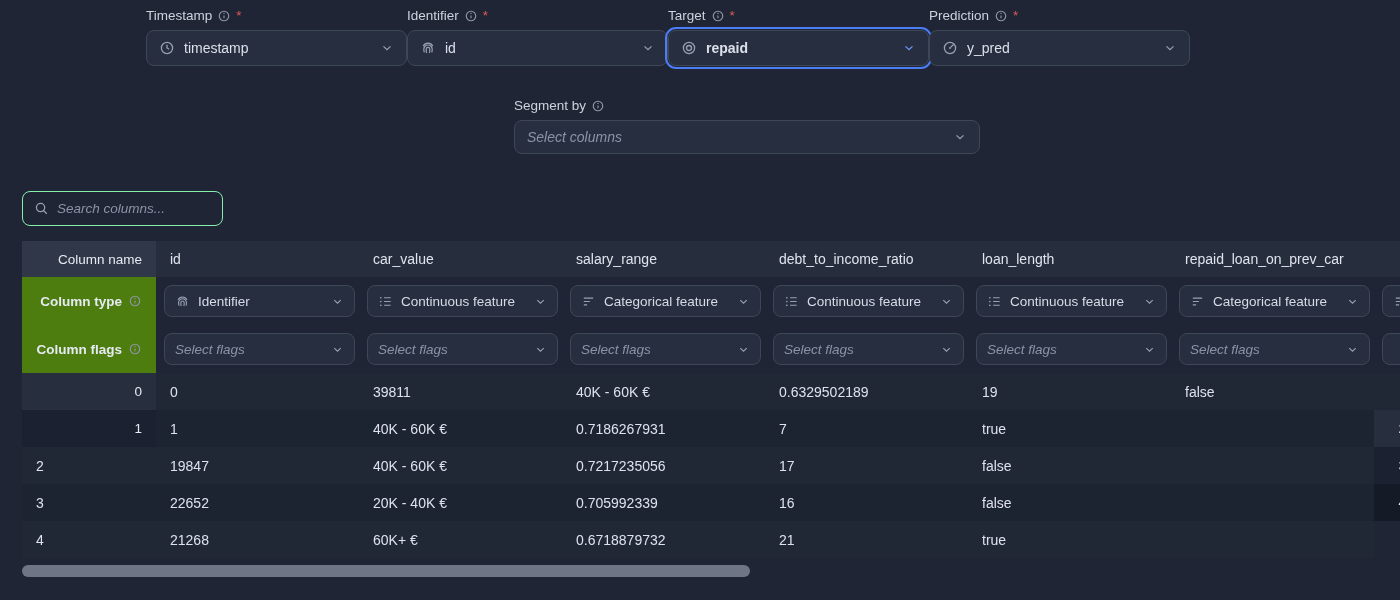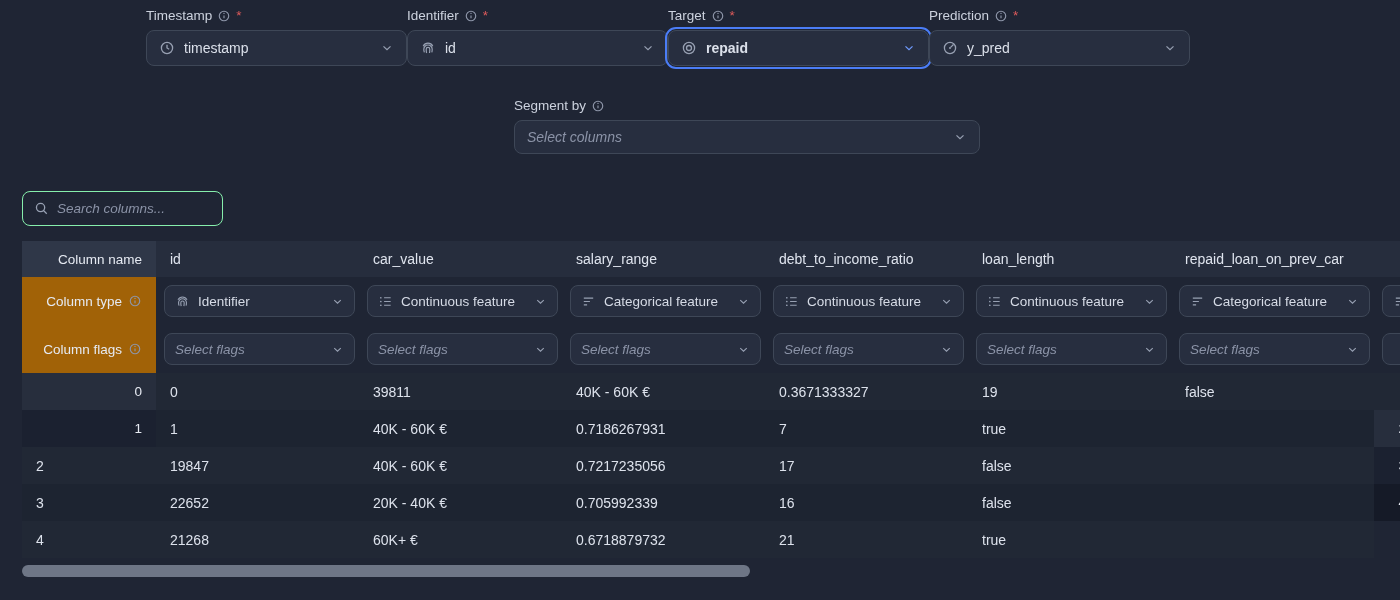--- a/index.html
+++ b/index.html
@@ -43,21 +43,21 @@
     position:absolute; left:22px; top:241px; width:1398px;
     display:grid; grid-template-columns:134px repeat(6, 203px) 46px;
   }
   .cell { display:flex; align-items:center; font-size:14px; overflow:hidden; }
   .h-cell { height:36px;text-align:right; }
   .t-cell { height:48px; }
   .d-cell { height:37px; }
 
   .lc { justify-content:flex-end; padding-right:14px; gap:6px; color:#e6eaf2; font-size:13.5px; }
   .lc-head { background:#2f3748; }
-  .lc-side { background:#a16207; }
+  .lc-side { background:#4d7c0f;font-weight:bold; }
   .c-head  { background:#262d3d; padding-left:14px; color:#dfe4ee; }
   .c-head.no-pad { padding-left:0; }
 
   .idx-r0 { background:#272e3d; } .idx-r1 { background:#1b2130; }
   .idx-r2 { background:#272e3d; } .idx-r3 { background:#1b2130; }
   .idx-r4 { background:#151a27; }
   .row-even { background:#212835; } .row-odd { background:#1d2431; }
   .val { padding-left:14px; color:#dde2ec; }
 
   .dropdown {
@@ -435,21 +435,21 @@
       </div>
     </div>
     <div class="cell t-cell">
       <div class="dropdown clip"></div>
     </div>
 
     <div class="cell d-cell lc idx-r0">0</div>
     <div class="cell d-cell val row-even">0</div>
     <div class="cell d-cell val row-even">39811</div>
     <div class="cell d-cell val row-even">40K - 60K €</div>
-    <div class="cell d-cell val row-even">0.3671333327</div>
+    <div class="cell d-cell val row-even">0.6329502189</div>
     <div class="cell d-cell val row-even">19</div>
     <div class="cell d-cell val row-even">false</div>
     <div class="cell d-cell row-even"></div>
 
     <div class="cell d-cell lc idx-r1">1</div>
     <div class="cell d-cell val row-odd">1</div>
     <div class="cell d-cell val row-odd">40K - 60K €</div>
     <div class="cell d-cell val row-odd">0.7186267931</div>
     <div class="cell d-cell val row-odd">7</div>
     <div class="cell d-cell val row-odd">true</div>

